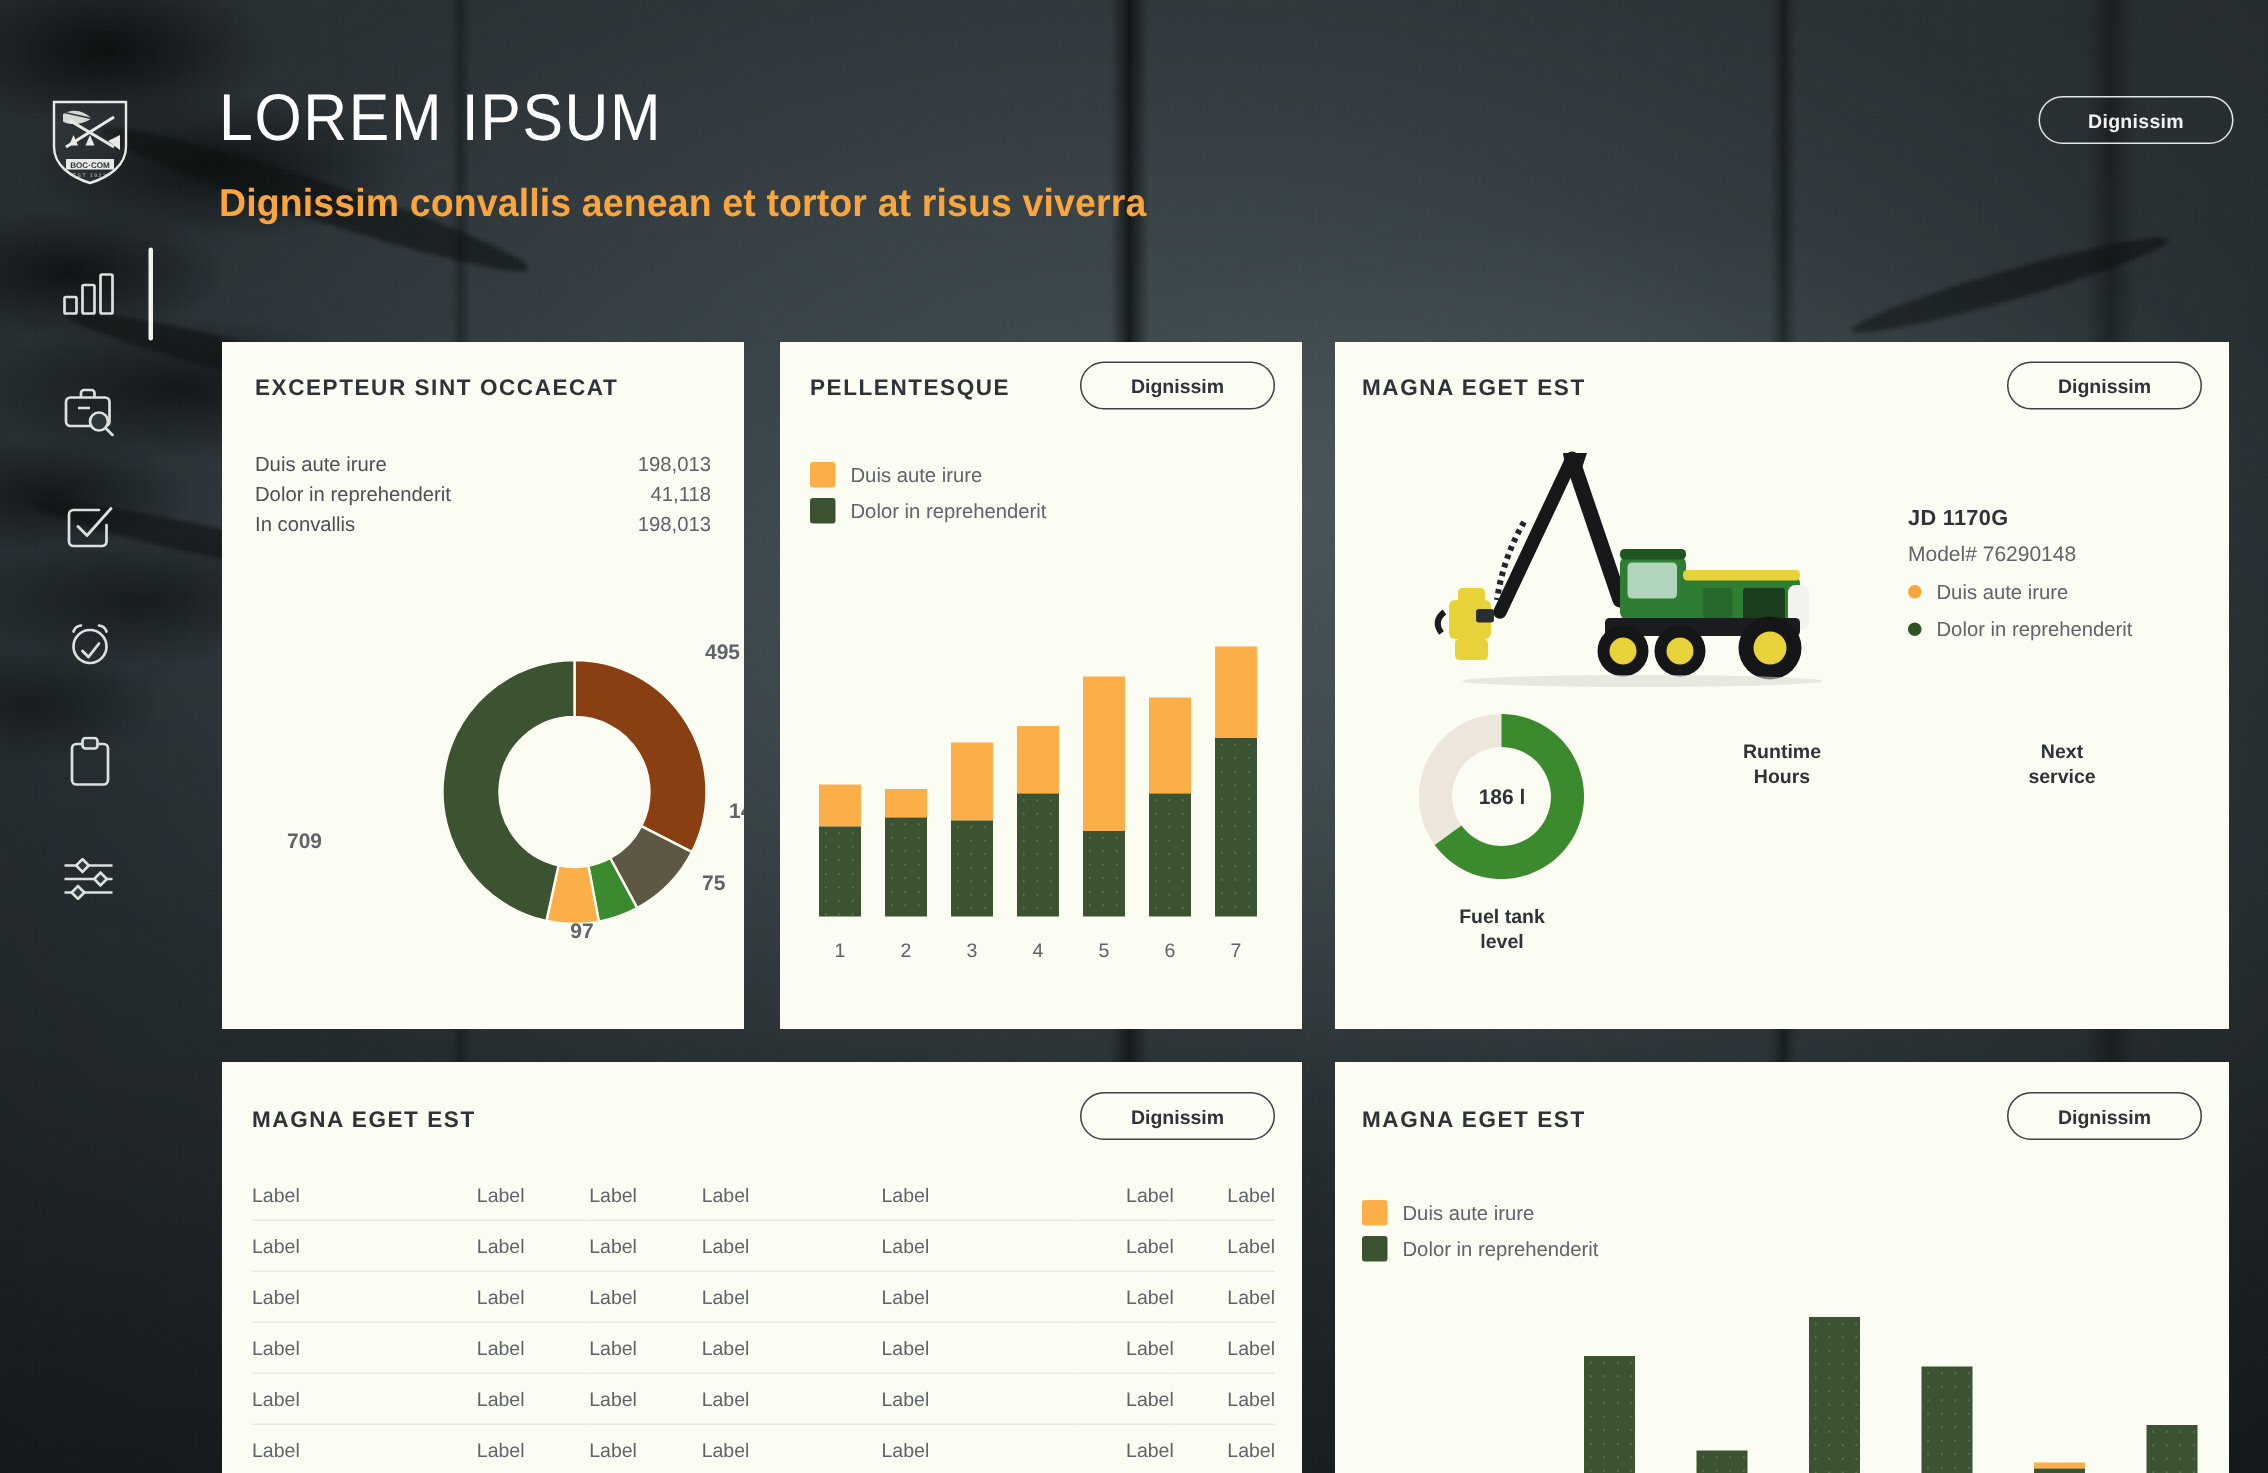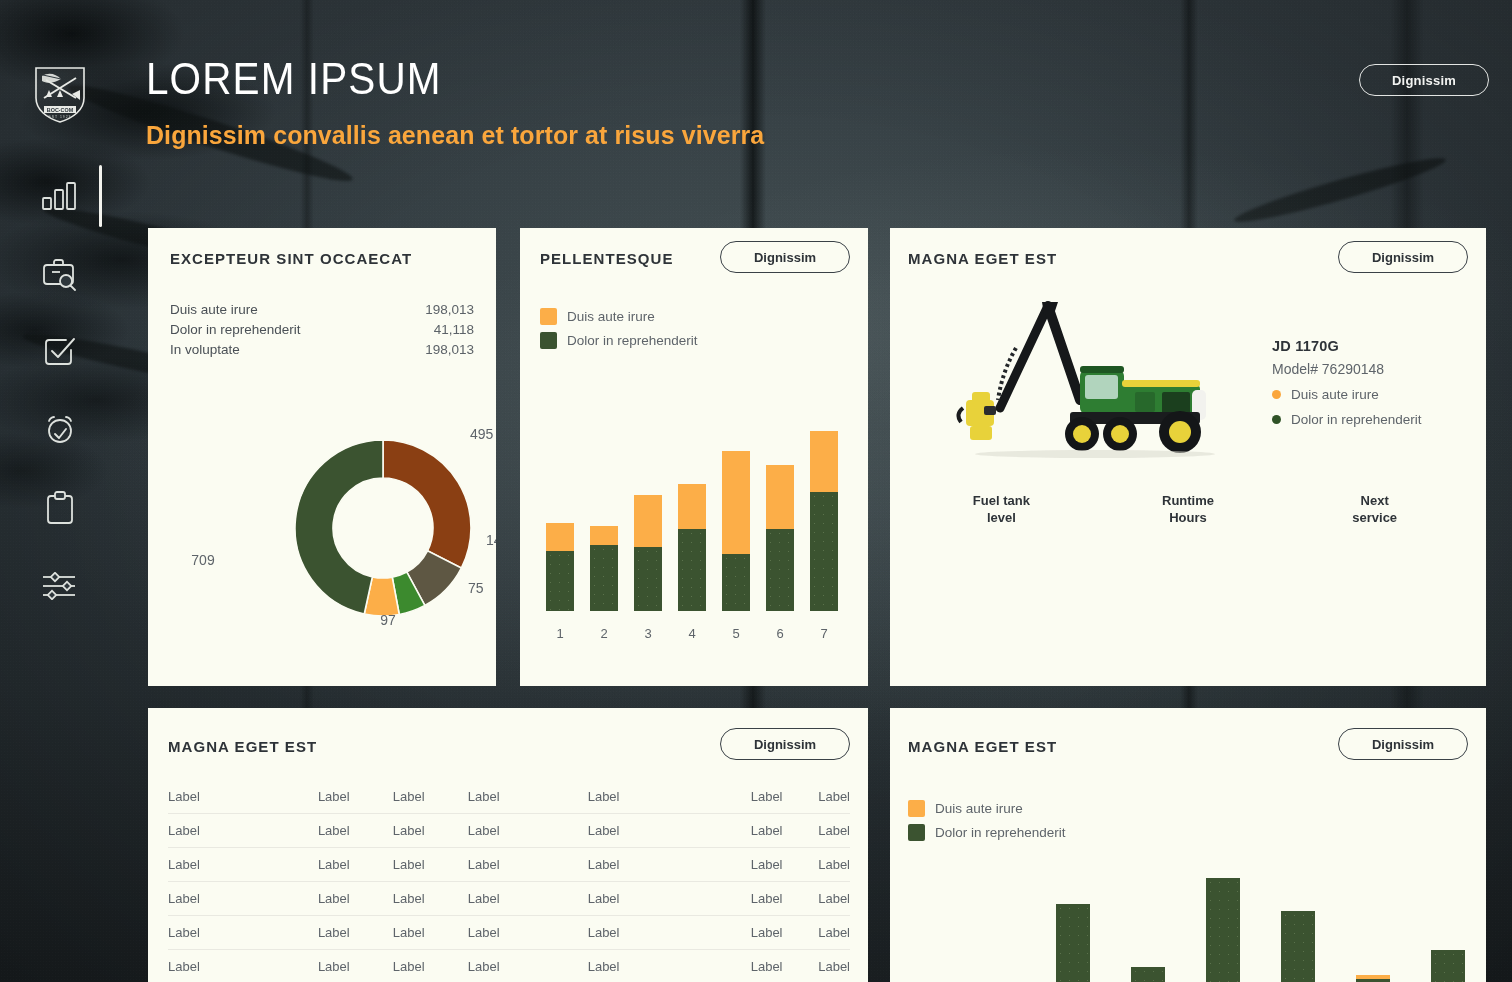--- a/index.html
+++ b/index.html
@@ -104,21 +104,21 @@
     font-size:13px; font-weight:700; font-family:"Liberation Sans", sans-serif;
     display:flex; align-items:center; justify-content:center; cursor:pointer;
   }
 
   
   #card-overview { left:148px; top:228px; width:348px; height:458px; }
   #card-overview .card-title { position:absolute; left:22px; top:22px; }
   .kv-list { position:absolute; left:22px; top:72px; width:304px; }
   .kv-row { display:flex; justify-content:space-between; font-size:13.5px; line-height:20px; color:#4A5056; }
   .kv-row .v { color:#5C6268; }
-  #donut-wrap { position:absolute; left:0; top:175px; width:412px; height:270px; }
+  #donut-wrap { position:absolute; left:0; top:175px; width:412px; height:270px;font-weight:bold; }
 
   
   #card-bars { left:520px; top:228px; width:348px; height:458px; }
   #card-bars .card-title { position:absolute; left:20px; top:22px; }
   #card-bars .pill { position:absolute; right:18px; top:13px; }
   .legend { position:absolute; left:20px; top:76px; }
   .legend-row { display:flex; align-items:center; gap:10px; height:24px; }
   .legend-sw { width:17px; height:17px; border-radius:2px; }
   .legend-lb { font-size:13.5px; color:#5E646A; }
   #stacked-chart { position:absolute; left:20px; top:168px; width:310px; height:245px; }
@@ -287,21 +287,21 @@
   <div class="kv-list">
     <div class="kv-row">
       <span class="k">Duis aute irure</span>
       <span class="v">198,013</span>
     </div>
     <div class="kv-row">
       <span class="k">Dolor in reprehenderit</span>
       <span class="v">41,118</span>
     </div>
     <div class="kv-row">
-      <span class="k">In voluptate</span>
+      <span class="k">In convallis</span>
       <span class="v">198,013</span>
     </div>
   </div>
 
   <div id="donut-wrap">
     <svg id="donut-svg" width="348" height="270" viewBox="0 0 348 270">
         <path d="M235 37 A88 88 0 0 1 313.3507674675715 165.0644136016309 L279.5174815156656 147.76387136456302 A50 50 0 0 0 235 75 Z" fill="#8A3F13" stroke="#FBFCF2" stroke-width="1.6"></path>
         <text x="322" y="36" text-anchor="start" font-size="14" fill="#5E646A" font-family="Liberation Sans, sans-serif">495</text>
         <path d="M313.3507674675715 165.0644136016309 A88 88 0 0 1 276.8329143354548 202.42097440747241 L258.76870132696297 168.9891900042457 A50 50 0 0 0 279.5174815156656 147.76387136456302 Z" fill="#5E5743" stroke="#FBFCF2" stroke-width="1.6"></path>
         <text x="338" y="142" text-anchor="start" font-size="14" fill="#5E646A" font-family="Liberation Sans, sans-serif">146</text>
@@ -425,20 +425,26 @@
       <span class="dot-lb">Duis aute irure</span>
     </div>
     <div class="dot-legend">
       <span class="dot" style="background:#2F5227"></span>
       <span class="dot-lb">Dolor in reprehenderit</span>
     </div>
   </div>
 
   <div id="gauges">
       <div class="gauge-cell">
+        <div style="position: relative; width: 110px; height: 110px;"><svg width="110" height="110" viewBox="0 0 110 110">
+            <path d="M55 0 A55 55 0 1 1 54.99 0 Z M55 22 A33 33 0 1 0 55.01 22 Z" fill="#EDE7DB" fill-rule="evenodd"></path>
+            <path d="M55 0 A55 55 0 1 1 10.504065309377893 87.32818887608603 L28.30243918562674 74.39691332565161 A33 33 0 1 0 55 22 Z" fill="#3C8A2E"></path>
+          </svg><div class="gauge-center">
+            <span>186 l</span>
+          </div></div>
         <div class="gauge-label">Fuel tank<br>level</div>
       </div>
       <div class="gauge-cell">
         <div class="gauge-label">Runtime<br>Hours</div>
       </div>
       <div class="gauge-cell">
         <div class="gauge-label">Next<br>service</div>
       </div>
     </div>
 </section>

